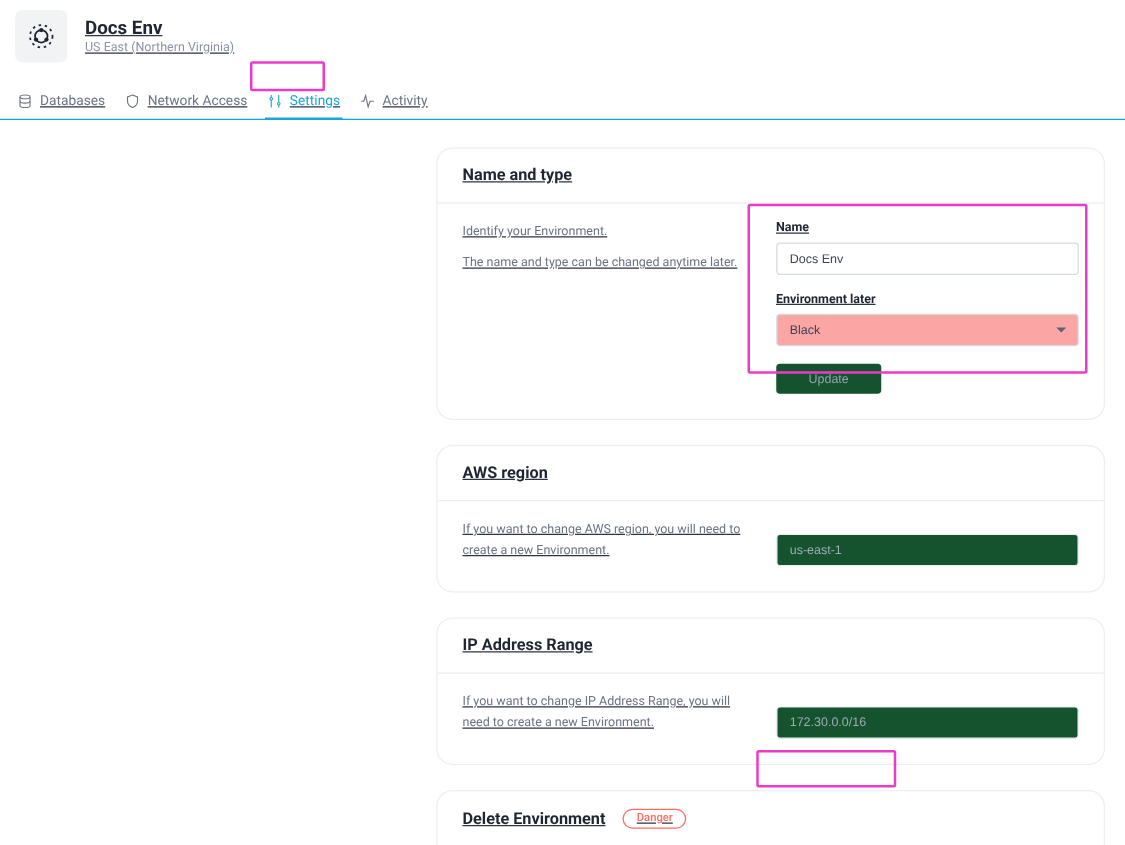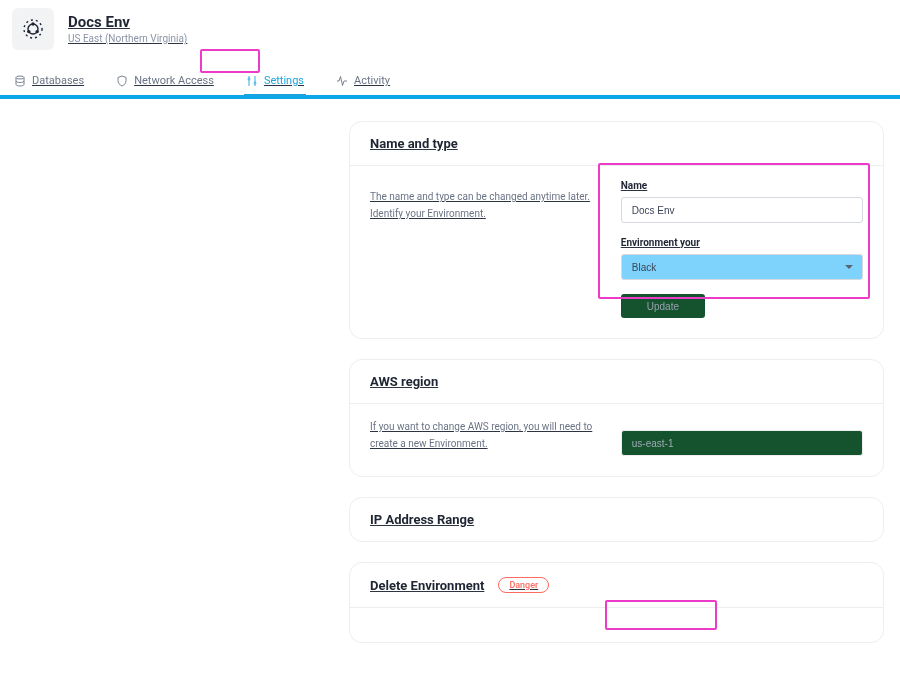--- a/index.html
+++ b/index.html
@@ -14,23 +14,23 @@
     margin-right:14px;
   }
   .logo svg { display:block; }
   .title-block { line-height:1.2; }
   .title { font-size:15px; font-weight:700; color:#1f2533; }
   .subtitle { font-size:10px; color:#8a93a6; margin-top:2px; }
 
   
   .tabs {
     display:flex; align-items:flex-end; padding:6px 12px 0 12px;
-    border-bottom:4px solid #0ea5e9;
+    border-bottom:1px solid #0ea5e9;
     margin-top:6px;
-    gap:28px;
+    gap:12px;
   }
   .tab {
     display:flex; align-items:center; gap:6px;
     padding:8px 2px 8px 2px;
     font-size:11px; color:#6b7485; cursor:pointer;
     position:relative;
   }
   .tab-icon { display:inline-flex; }
   .tab.active { color:#1ca4dc; }
   .tab.active::after {
@@ -68,21 +68,21 @@
   .field { margin-bottom:14px; }
   .field-label { font-size:10px; font-weight:700; color:#1f2533; margin-bottom:6px; }
   .text-input {
     width:100%; height:26px; border:1px solid #d5d9e0; border-radius:3px;
     padding:0 10px; font-size:10px; color:#3c4456; outline:none;
     background:#fff;
   }
   .text-input[readonly] { background:#14532d; color:#a2a9b7; border-color:#eceef1;margin-top:12px; }
   .select {
     width:100%; height:26px; border:1px solid #d5d9e0; border-radius:3px;
-    padding:0 10px; font-size:10px; color:#3c4456; background:#7dd3fc;
+    padding:0 10px; font-size:10px; color:#3c4456; background:#fca5a5;
     appearance:none; -webkit-appearance:none; position:relative;
   }
   .select-wrap { position:relative; }
   .select-wrap::after {
     content:''; position:absolute; right:10px; top:50%; transform:translateY(-50%);
     border-left:4px solid transparent; border-right:4px solid transparent;
     border-top:4px solid #5c6374;
   }
 
   .btn-update {
@@ -160,30 +160,30 @@
 
   <div class="content">
     <div class="stack">
 
       <div class="card">
         <div class="card-header">
           <span>Name and type</span>
         </div>
         <div class="card-body">
           <div class="col-desc">
+            <div>Identify your Environment.</div>
             <div style="margin-top:8px;">The name and type can be changed anytime later.</div>
-            <div>Identify your Environment.</div>
           </div>
           <div class="col-form">
             <div class="field">
               <div class="field-label">Name</div>
               <input class="text-input" value="Docs Env" style="">
             </div>
             <div class="field">
-              <div class="field-label">Environment your</div>
+              <div class="field-label">Environment later</div>
               <div class="select-wrap">
                 <select class="select">
                   <option>Black</option>
                 </select>
               </div>
             </div>
             <button class="btn-update">Update</button>
           </div>
         </div>
       </div>
@@ -197,20 +197,26 @@
           <div class="col-form">
             <input class="text-input" readonly="" value="us-east-1" style="">
           </div>
         </div>
       </div>
 
       <div class="card">
         <div class="card-header">
           <span>IP Address Range</span>
         </div>
+        <div class="card-body">
+          <div class="col-desc">If you want to change IP Address Range, you will need to create a new Environment.</div>
+          <div class="col-form">
+            <input class="text-input" readonly="" value="172.30.0.0/16" style="">
+          </div>
+        </div>
       </div>
 
       <div class="card">
         <div class="card-header">
           <span>Delete Environment</span>
           <span class="badge-danger">Danger</span>
         </div>
         <div class="card-body">
           
           

